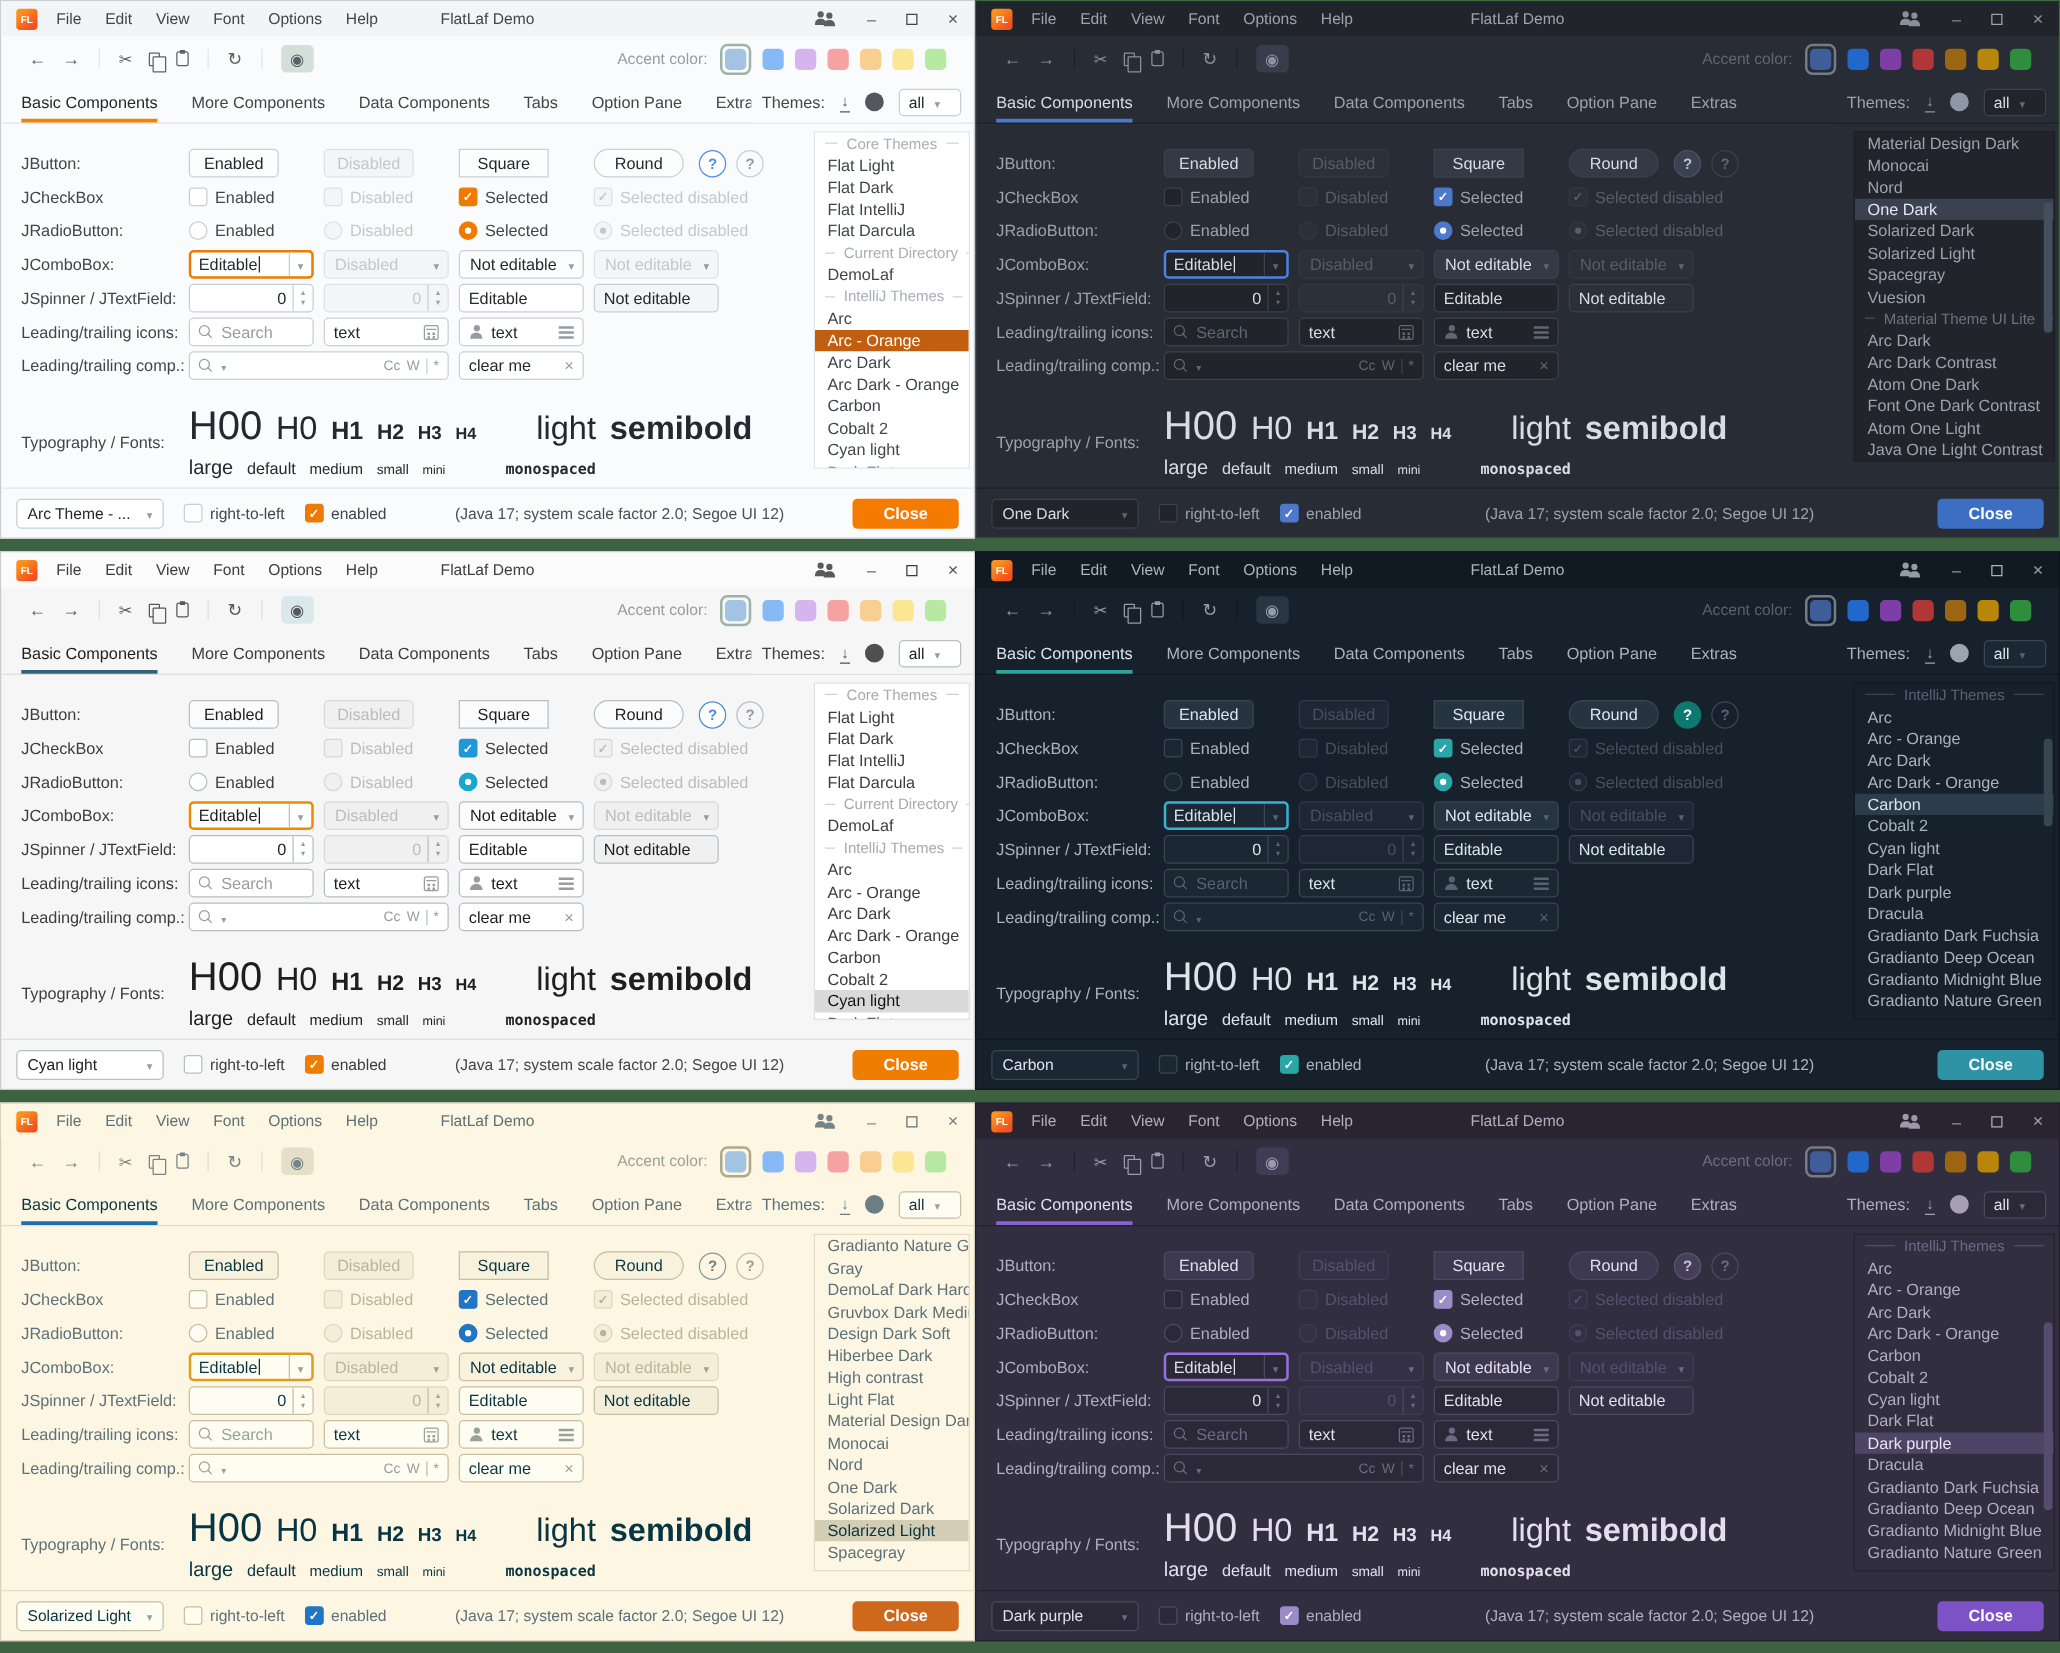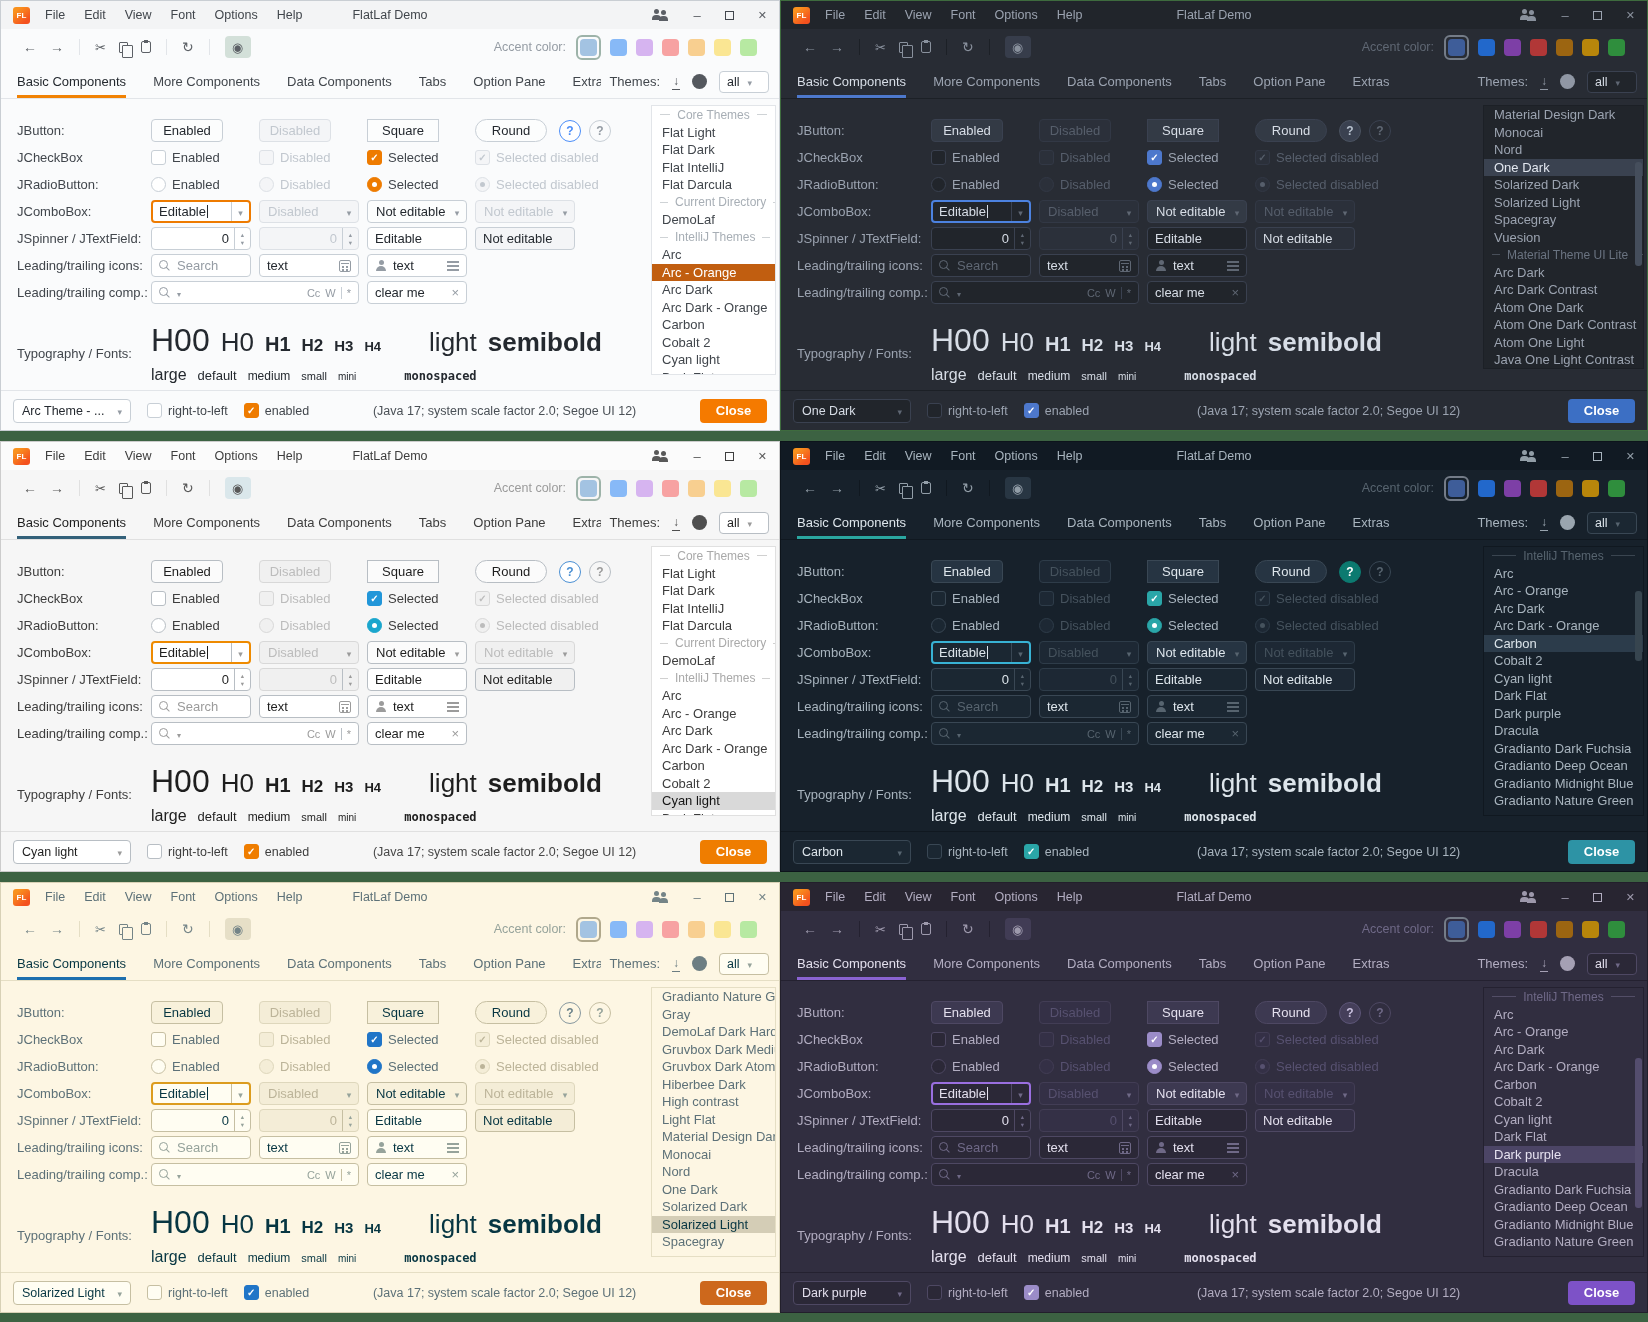--- a/index.html
+++ b/index.html
@@ -149,21 +149,21 @@
   .thumb { position:absolute; right:1px; width:7px; border-radius:3px; background:var(--thumb); }
 
   
   .bottombar { height:40px; flex:none; border-top:1px solid var(--sep); display:flex; align-items:center;
     gap:16px; padding:0 12px; font-size:12.5px; }
   .bcombo { width:118px; height:24px; border:1px solid var(--ctl); border-radius:4px; background:var(--fld);
     display:flex; align-items:center; padding:0 8px; color:var(--st); flex:none; }
   .bcombo .arr { margin-left:auto; }
   .bchk { display:flex; align-items:center; gap:6px; color:var(--fg);justify-content:center; }
   .status { margin:0 auto; color:var(--stat); }
-  .closebtn { width:67px; height:24px; border-radius:4px; background:var(--cls); color:#ffffff;
+  .closebtn { width:85px; height:24px; border-radius:4px; background:var(--cls); color:#ffffff;
     display:flex; align-items:center; justify-content:center; font-size:13px; font-weight:700; flex:none; }
 </style>
 </head>
 <body>
 
 <div class="grid">
     <div class="cell col-l">
       <div class="win" style="--tb: #f3f4f5; --bg: #fafbfc; --fg: #41464c; --st: #24292f; --mu: #959ca4; --ctl: #c8cfd6; --dbd: #dde1e6; --fld: #ffffff; --btn: #fcfdfd; --dfg: #c2c8cf; --dbg: #f4f5f7; --sep: #e2e5e9; --tab: #f18204; --chk: #ee7b00; --rad: #ee7b00; --foc: #ee7b00; --cls: #f57a00; --sel: #c15e10; --self: #ffffff; --lbg: #ffffff; --hdr: #a7aeb5; --tog: #cddcd4; --hlp: #4b8df8; --hlpbg: #ffffff; --hlpbd: #4b8df8; --ech: #ee7b00; --wb: #c9ced3; --swsel: #9db3a9; --stat: #4a5056; --thumb: transparent; --tw: 162px; --lh: 270px;">
     <div class="titlebar">
       <span class="logo">FL</span>
@@ -745,21 +745,21 @@
               <div class="lrow">Nord</div>
               <div class="lrow sel">One Dark</div>
               <div class="lrow">Solarized Dark</div>
               <div class="lrow">Solarized Light</div>
               <div class="lrow">Spacegray</div>
               <div class="lrow">Vuesion</div>
               <div class="lhead">Material Theme UI Lite</div>
               <div class="lrow">Arc Dark</div>
               <div class="lrow">Arc Dark Contrast</div>
               <div class="lrow">Atom One Dark</div>
-              <div class="lrow">Atom One Dark Contrast</div>
+              <div class="lrow">Font One Dark Contrast</div>
               <div class="lrow">Atom One Light</div>
               <div class="lrow">Java One Light Contrast</div>
               <div class="thumb" style="top: 56px; height: 104px;"></div>
             </div>
       </div>
     </div>
     <div class="bottombar">
       <span class="bcombo">
         <span>One Dark</span>
         <span class="arr car"></span>
@@ -1658,21 +1658,21 @@
                 </span>
           </span>
         </div>
       </div>
       <div class="themes-col">
         <div class="tlist">
               <div class="lrow">Gradianto Nature Green</div>
               <div class="lrow">Gray</div>
               <div class="lrow">DemoLaf Dark Hard</div>
               <div class="lrow">Gruvbox Dark Medium</div>
-              <div class="lrow">Gruvbox Dark Atom</div>
+              <div class="lrow">Design Dark Soft</div>
               <div class="lrow">Hiberbee Dark</div>
               <div class="lrow">High contrast</div>
               <div class="lrow">Light Flat</div>
               <div class="lrow">Material Design Dark</div>
               <div class="lrow">Monocai</div>
               <div class="lrow">Nord</div>
               <div class="lrow">One Dark</div>
               <div class="lrow">Solarized Dark</div>
               <div class="lrow sel">Solarized Light</div>
               <div class="lrow">Spacegray</div>

